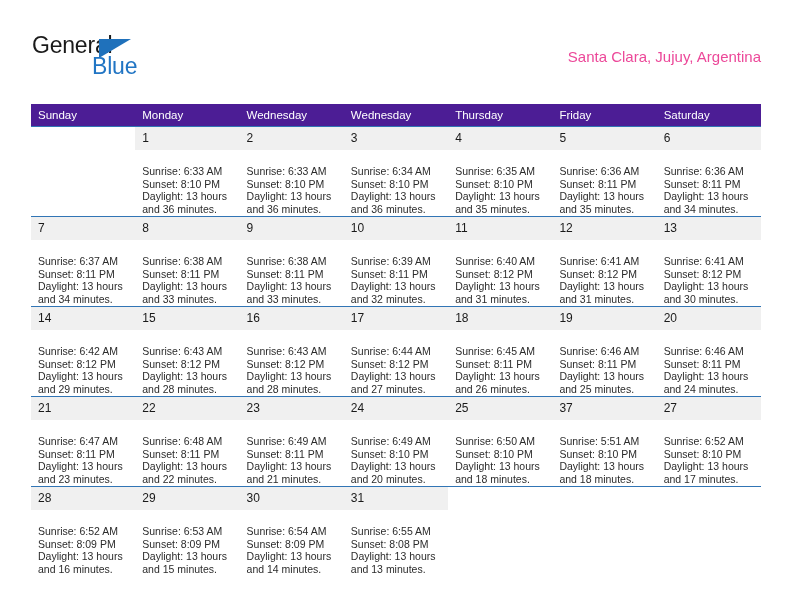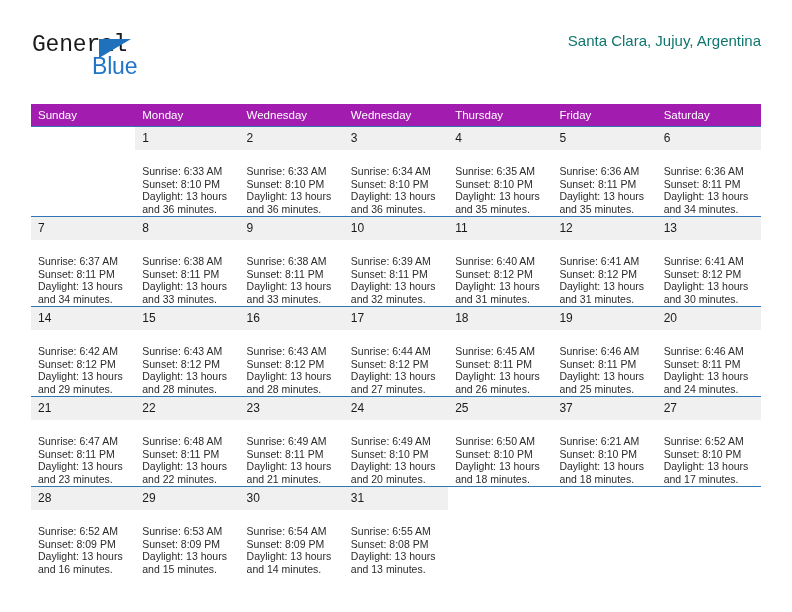--- a/index.html
+++ b/index.html
@@ -37,21 +37,21 @@
     height: 60px;
   }
   .brand-general {
     position: absolute;
     left: 1px;
     top: 8px;
     font-size: 23px;
     line-height: 23px;
     letter-spacing: -0.2px;
     color: #1a1a1a;
-    font-family: Liberation Mono, monospace;
+    font-family: Liberation Sans, sans-serif;
   }
   .brand-blue {
     position: absolute;
     left: 61px;
     top: 29px;
     font-size: 23px;
     line-height: 23px;
     letter-spacing: -0.2px;
     color: #2175c4;
     font-family: "Liberation Sans", sans-serif;
@@ -71,38 +71,38 @@
     top: 0;
     text-align: right;
   }
   .cal-title {
     font-size: 29px;
     line-height: 34px;
     color: #1a1a1a;
     white-space: nowrap;
   }
   .cal-subtitle {
-    margin-top: 6px;
+    margin-top: 22px;
     font-size: 15px;
     line-height: 18px;
-    color: #0f766e;
+    color: #ec4899;
     white-space: nowrap;
   }
 
   
   .calendar {
     position: absolute;
     left: 31px;
     top: 104px;
     width: 730px;
     border-collapse: collapse;
     table-layout: fixed;
   }
   .calendar th {
-    background: #a21caf;
+    background: #4c1d95;
     color: #ffffff;
     font-size: 11.5px;
     font-weight: normal;
     text-align: left;
     padding: 5px 0 5px 7px;
     height: 12px;
     border: none;
   }
   .calendar td {
     vertical-align: top;
@@ -406,21 +406,21 @@
             <div class="details">
               <div>Sunrise: 6:50 AM</div>
               <div>Sunset: 8:10 PM</div>
               <div>Daylight: 13 hours</div>
               <div>and 18 minutes.</div>
             </div>
           </td>
           <td>
             <div class="daynum">37</div>
             <div class="details">
-              <div>Sunrise: 6:21 AM</div>
+              <div>Sunrise: 5:51 AM</div>
               <div>Sunset: 8:10 PM</div>
               <div>Daylight: 13 hours</div>
               <div>and 18 minutes.</div>
             </div>
           </td>
           <td>
             <div class="daynum">27</div>
             <div class="details">
               <div>Sunrise: 6:52 AM</div>
               <div>Sunset: 8:10 PM</div>

